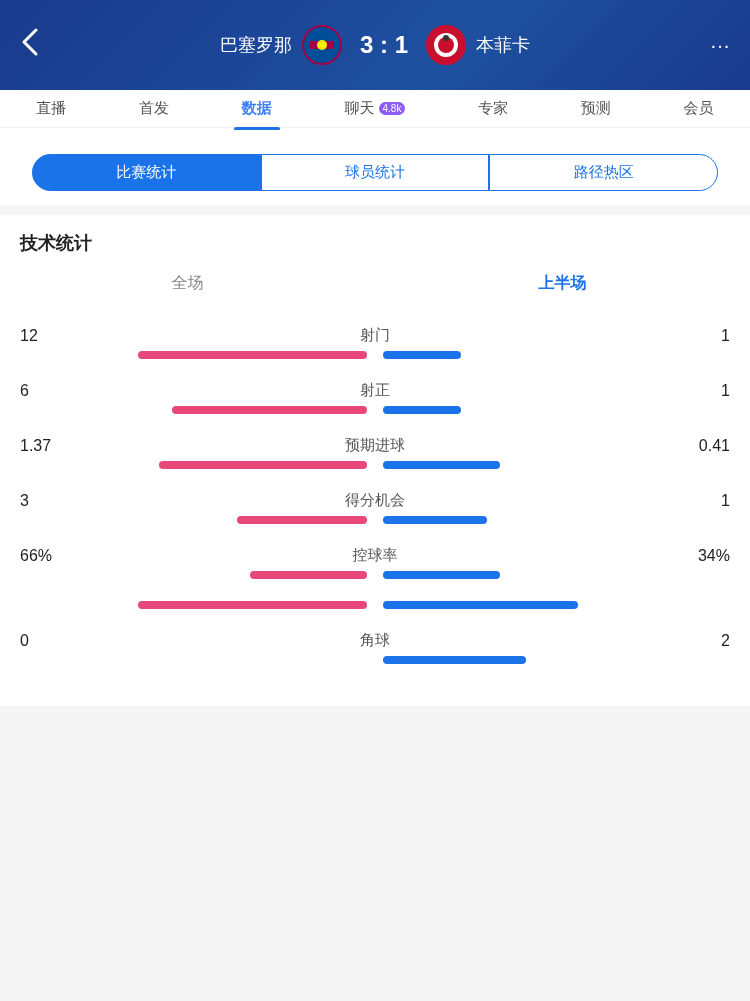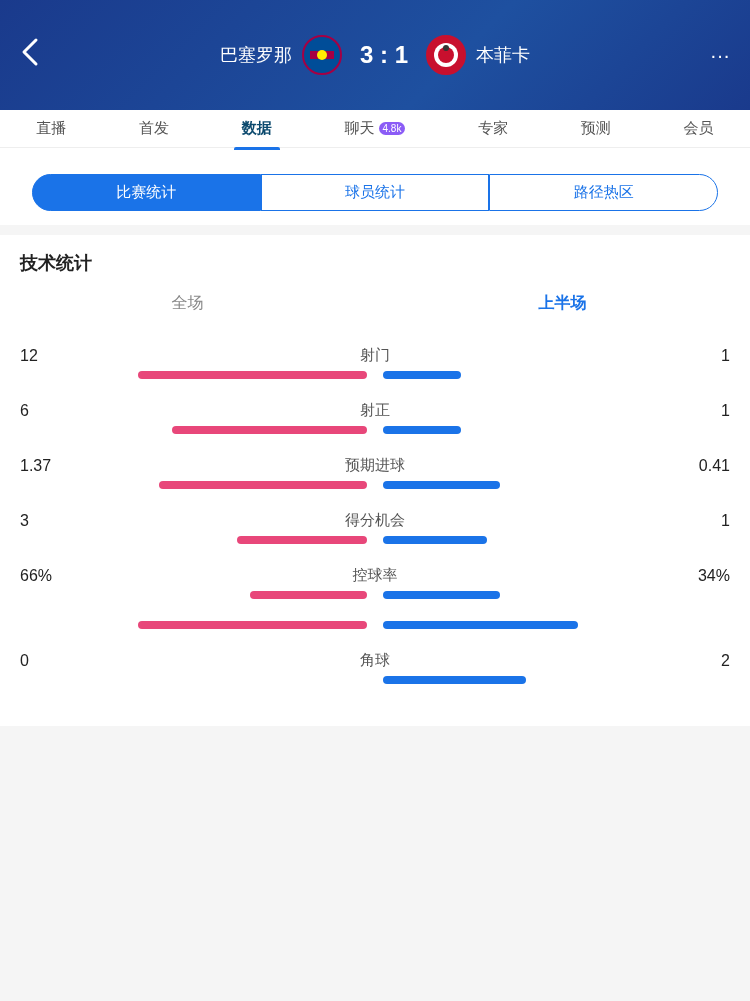--- a/index.html
+++ b/index.html
@@ -7,21 +7,21 @@
       font-family: -apple-system, "PingFang SC", "Microsoft YaHei", sans-serif;
       background: #f5f5f5;
       width: 750px;
       min-height: 1001px;
       overflow-x: hidden;
     }
 
     
     .header {
       background: linear-gradient(135deg, #1a3a8c 0%, #1e50a0 60%, #1a3a8c 100%);
-      height: 110px;
+      height: 90px;
       display: flex;
       align-items: center;
       justify-content: space-between;
       padding: 0 20px;
       position: relative;
     }
     .header-back {
       color: white;
       font-size: 24px;
       cursor: pointer;
@@ -76,21 +76,21 @@
       font-size: 15px;
       color: #555;
       padding: 12px 8px;
       cursor: pointer;
       position: relative;
       display: flex;
       align-items: center;
       gap: 2px;
     }
     .nav-tab.active {
-      color: #0c4a6e;
+      color: #3b82f6;
       font-weight: 600;
     }
     .nav-tab.active::after {
       content: '';
       position: absolute;
       bottom: 0;
       left: 0;
       right: 0;
       height: 3px;
       background: #1a73e8;

